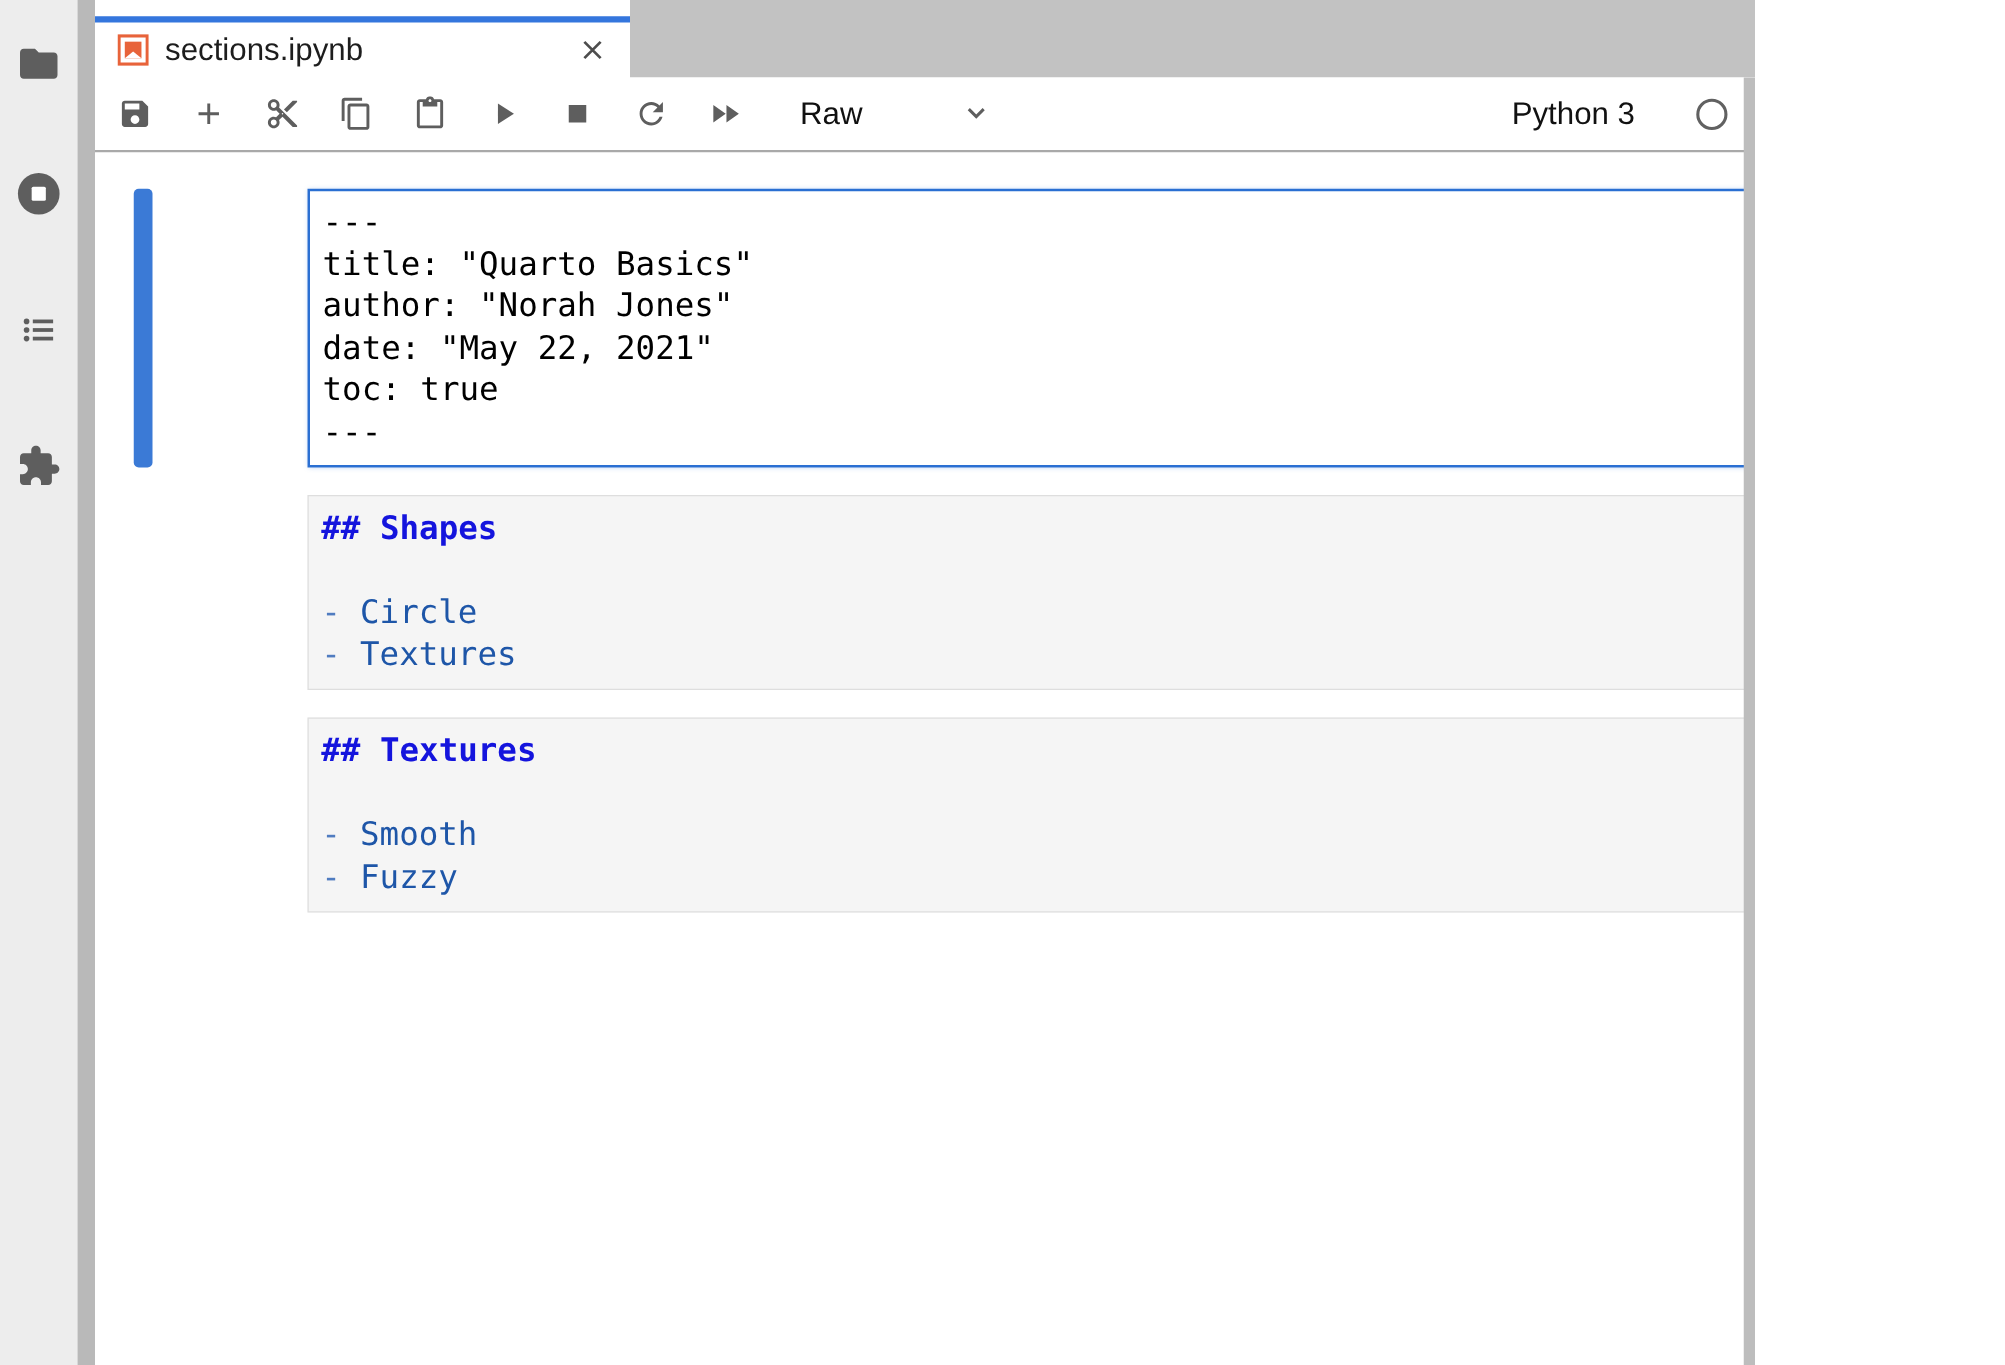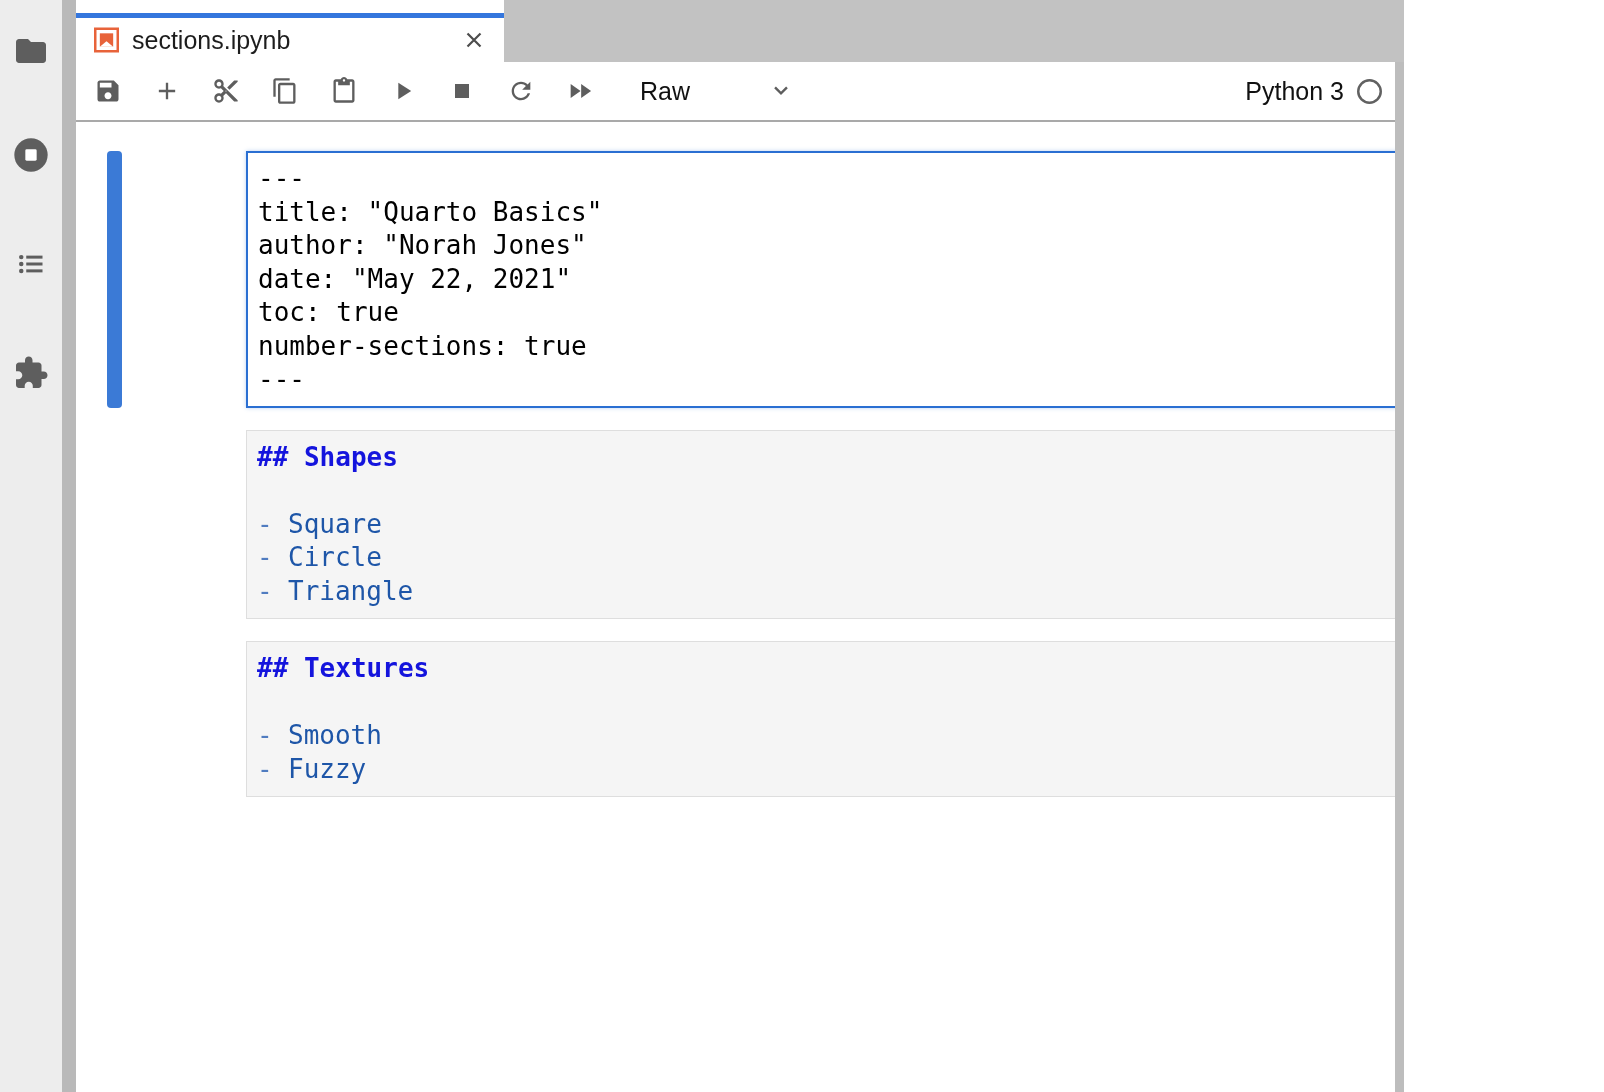--- a/index.html
+++ b/index.html
@@ -44,21 +44,21 @@
   .toolbar {
     height:58px; flex:0 0 58px; background:#fff; border-bottom:2px solid #a9a9a9;
     display:flex; align-items:center; padding:0 21px 0 18px;
   }
   .tb-icons { display:flex; align-items:center; gap:31px; }
   .tb-btn { border:none; background:transparent; padding:0; cursor:pointer;
     color:#5e5e5e; display:flex; align-items:center; }
   .celltype-dd { display:flex; margin-left:46px; cursor:pointer; }
   .celltype-label { font-size:25px; color:#111; }
   .celltype-dd .chev { margin-left:78px; color:#5e5e5e; display:flex; }
-  .kernel { margin-left:auto; display:flex; align-items:center; }
+  .kernel { margin-left:auto; display:flex; align-items:center;gap:36px; }
   .kernel-name { font-size:25px; color:#111; cursor:pointer; }
   .kernel-status { margin-left:12px; color:#616161; display:flex; }
 
   
   .notebook { flex:1 1 auto; background:#fff; padding:29px 0 0 31px; box-sizing:border-box;
     overflow:hidden; }
   .cell-row { display:flex; align-items:stretch; margin-bottom:22px; }
   .collapser { width:15px; flex:0 0 15px; border-radius:4px; background:#3b7ad6;
     margin-right:124px; cursor:pointer; }
   .collapser.ghost { background:transparent; cursor:default; }
@@ -206,34 +206,32 @@
     <div class="notebook">
 
       <div class="cell-row">
         <div class="collapser"></div>
         <div class="cell cell-raw">
           <div class="line">---</div>
           <div class="line">title: "Quarto Basics"</div>
           <div class="line">author: "Norah Jones"</div>
           <div class="line">date: "May 22, 2021"</div>
           <div class="line">toc: true</div>
-          <div class="line">number-sections: true</div>
           <div class="line">---</div>
         </div>
       </div>
 
 
       <div class="cell-row">
         <div class="collapser ghost"></div>
         <div class="cell cell-md">
           <div class="line md-header">## Shapes</div>
           <div class="line"></div>
-          <div class="line md-item"><span class="dash">-</span><span class="txt">Square</span></div>
           <div class="line md-item"><span class="dash">-</span><span class="txt">Circle</span></div>
-          <div class="line md-item"><span class="dash">-</span><span class="txt">Triangle</span></div>
+          <div class="line md-item"><span class="dash">-</span><span class="txt">Textures</span></div>
         </div>
       </div>
 
       <div class="cell-row">
         <div class="collapser ghost"></div>
         <div class="cell cell-md">
           <div class="line md-header">## Textures</div>
           <div class="line"></div>
           <div class="line md-item"><span class="dash">-</span><span class="txt">Smooth</span></div>
           <div class="line md-item"><span class="dash">-</span><span class="txt">Fuzzy</span></div>

